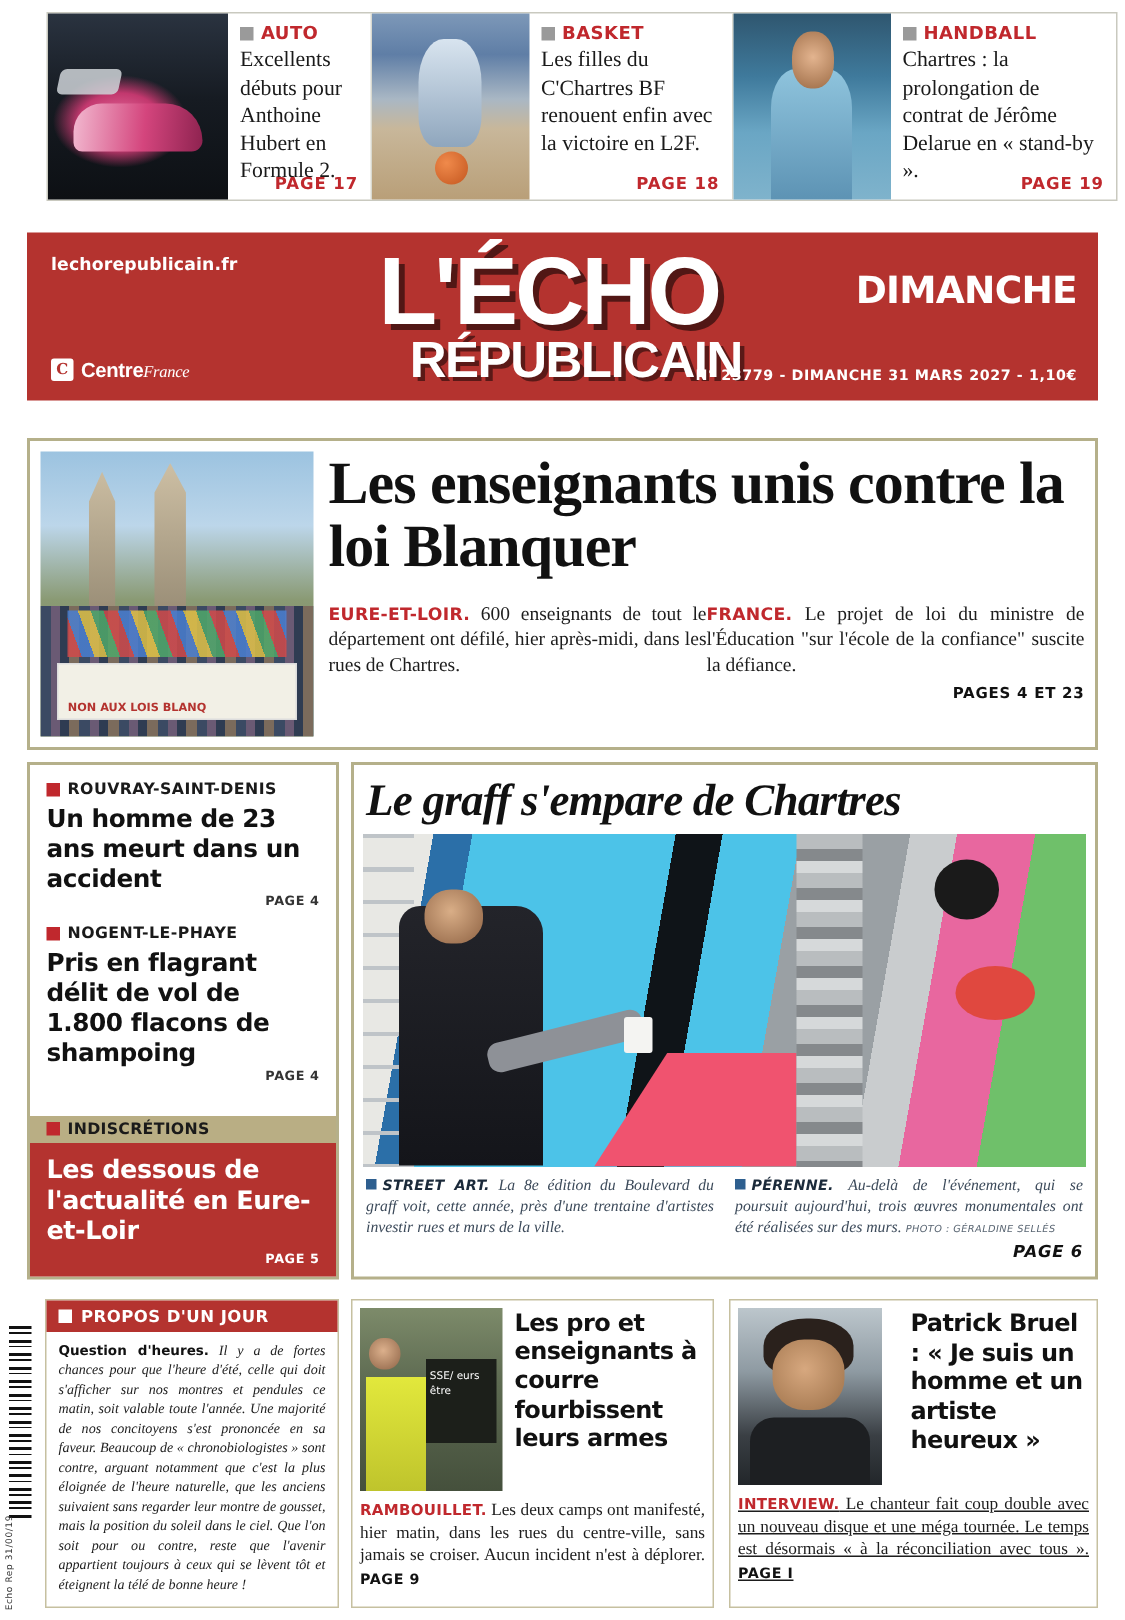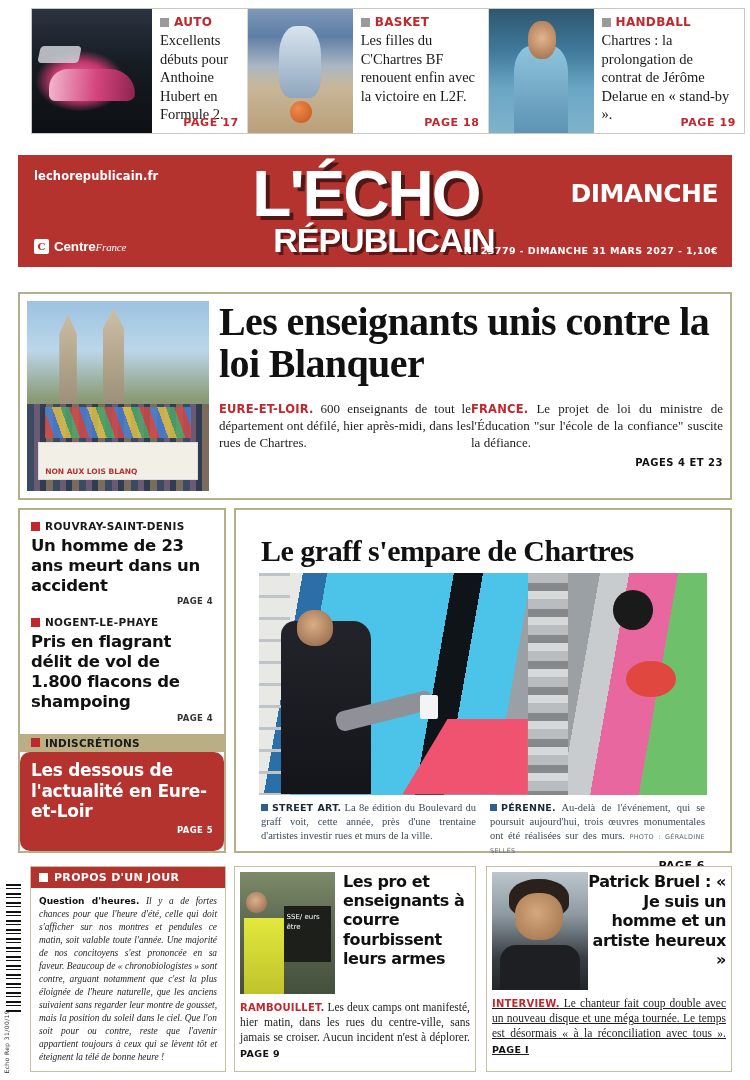--- a/index.html
+++ b/index.html
@@ -170,35 +170,35 @@
   }
   .indis-bar {
     background: #b9ae84; padding: 3px 11px; display: flex; align-items: center; gap: 5px;
   }
   .indis-bar .sq { width: 9px; height: 9px; background: #c0282d; }
   .indis-bar .lbl {
     font-size: 10.5px; font-weight: bold; color: #1a1a1a;
     font-family: "DejaVu Sans", sans-serif; letter-spacing: .2px;
   }
   .indis-body {
-    background: #b4332f; color: #fff; padding: 8px 11px 16px 11px; border-radius: 10px;
+    background: #b4332f; color: #fff; padding: 8px 11px 6px 11px;
   }
   .indis-head {
     font-family: "DejaVu Sans", sans-serif; font-weight: bold;
     font-size: 17px; line-height: 1.22; letter-spacing: -.3px;
   }
   .indis-page {
     text-align: right; font-size: 8.5px; font-weight: bold; letter-spacing: .4px;
     margin-top: 3px; font-family: "DejaVu Sans", sans-serif;
   }
 
   
   .graff {
     position: absolute; left: 234px; top: 508px; width: 498px; height: 345px;
-    border: 2px solid #b5b08a; background: #fff; padding: 23px;
+    border: 2px solid #b5b08a; background: #fff; padding: 6px; font-style: italic;
   }
   .graff-head {
     font-family: "Liberation Serif", serif; font-weight: bold;
     font-size: 30px; line-height: 1.05; color: #111; letter-spacing: -.5px;
     padding: 2px 2px 6px 2px;
   }
   .graff-photo {
     width: 100%; height: 222px; position: relative; overflow: hidden;
     background: linear-gradient(100deg,#e8e8e4 0 9%,#2b6fa8 9% 14%,#4cc3e8 14% 40%,
       #0f1418 40% 46%,#4cc3e8 46% 56%,#9aa0a4 56% 70%,#c9ccce 70% 76%,
@@ -338,21 +338,21 @@
   }
   .inline-page {
     font-family: "DejaVu Sans", sans-serif; font-size: 9.5px; font-weight: bold;
     color: #111; letter-spacing: .4px; font-style: normal;
   }
 
   .bruel {
     position: absolute; left: 486px; top: 866px; width: 246px; height: 206px;
     border: 1px solid #c6c0a0; background: #fff; padding: 5px;
   }
-  .bruel-top { display: flex; gap: 0; text-align: right; }
+  .bruel-top { display: flex; gap: 19px; }
   .bruel-photo {
     width: 96px; height: 118px; position: relative; overflow: hidden;
     background: linear-gradient(180deg,#bcc6cc 0%,#8e9aa2 36%,#3a3f44 72%,#22262a 100%);
   }
   .bruel-photo .bhair {
     position: absolute; left: 18%; top: 6%; width: 62%; height: 32%;
     background: #2a211c; border-radius: 48% 48% 34% 34%;
   }
   .bruel-photo .bface {
     position: absolute; left: 24%; top: 18%; width: 50%; height: 40%;

